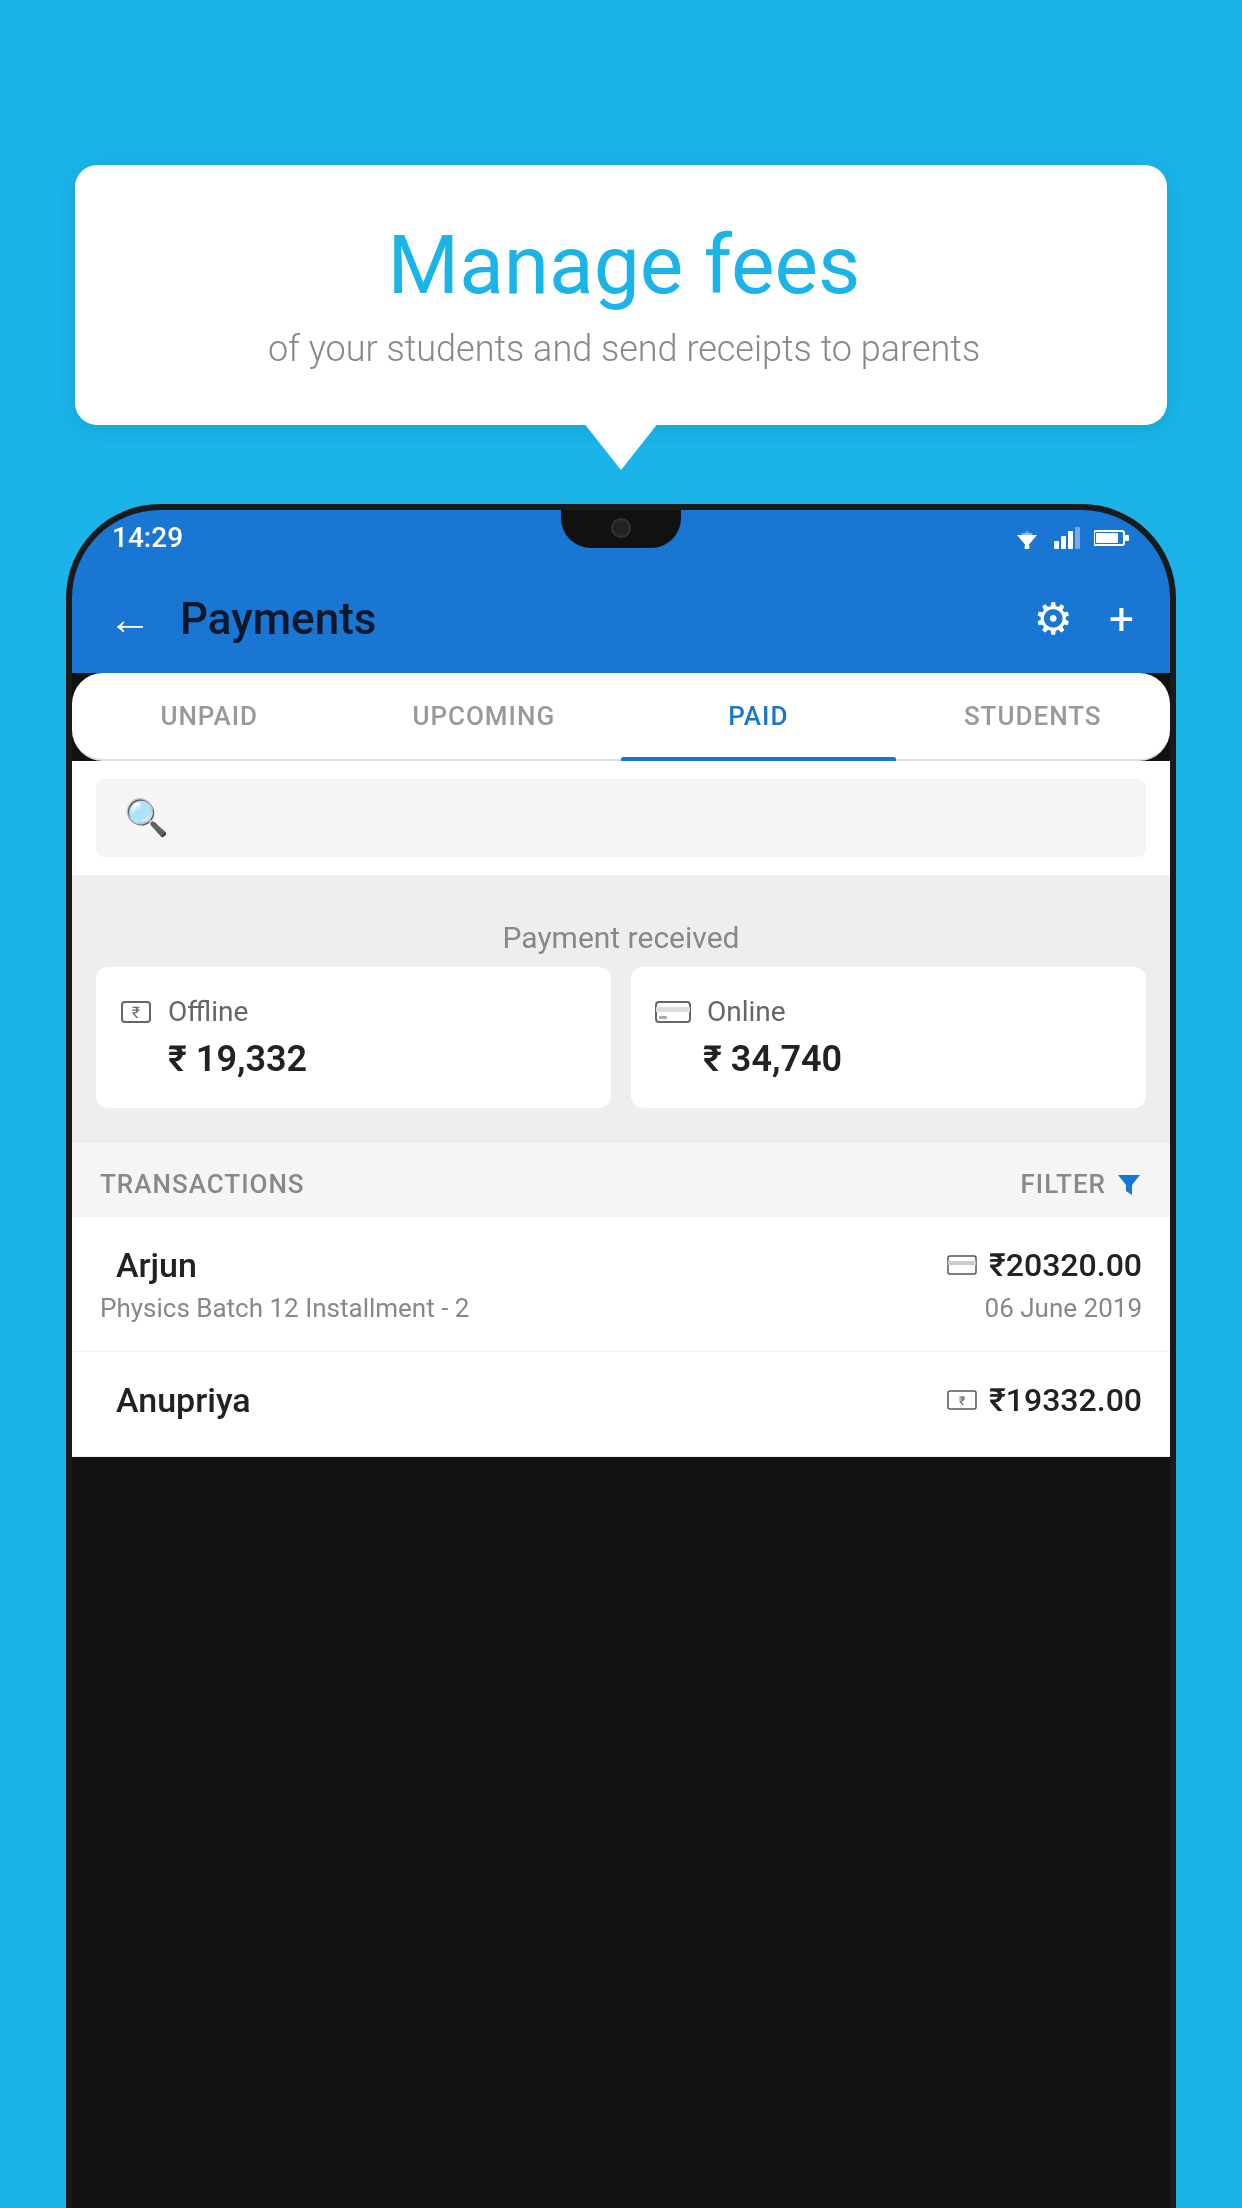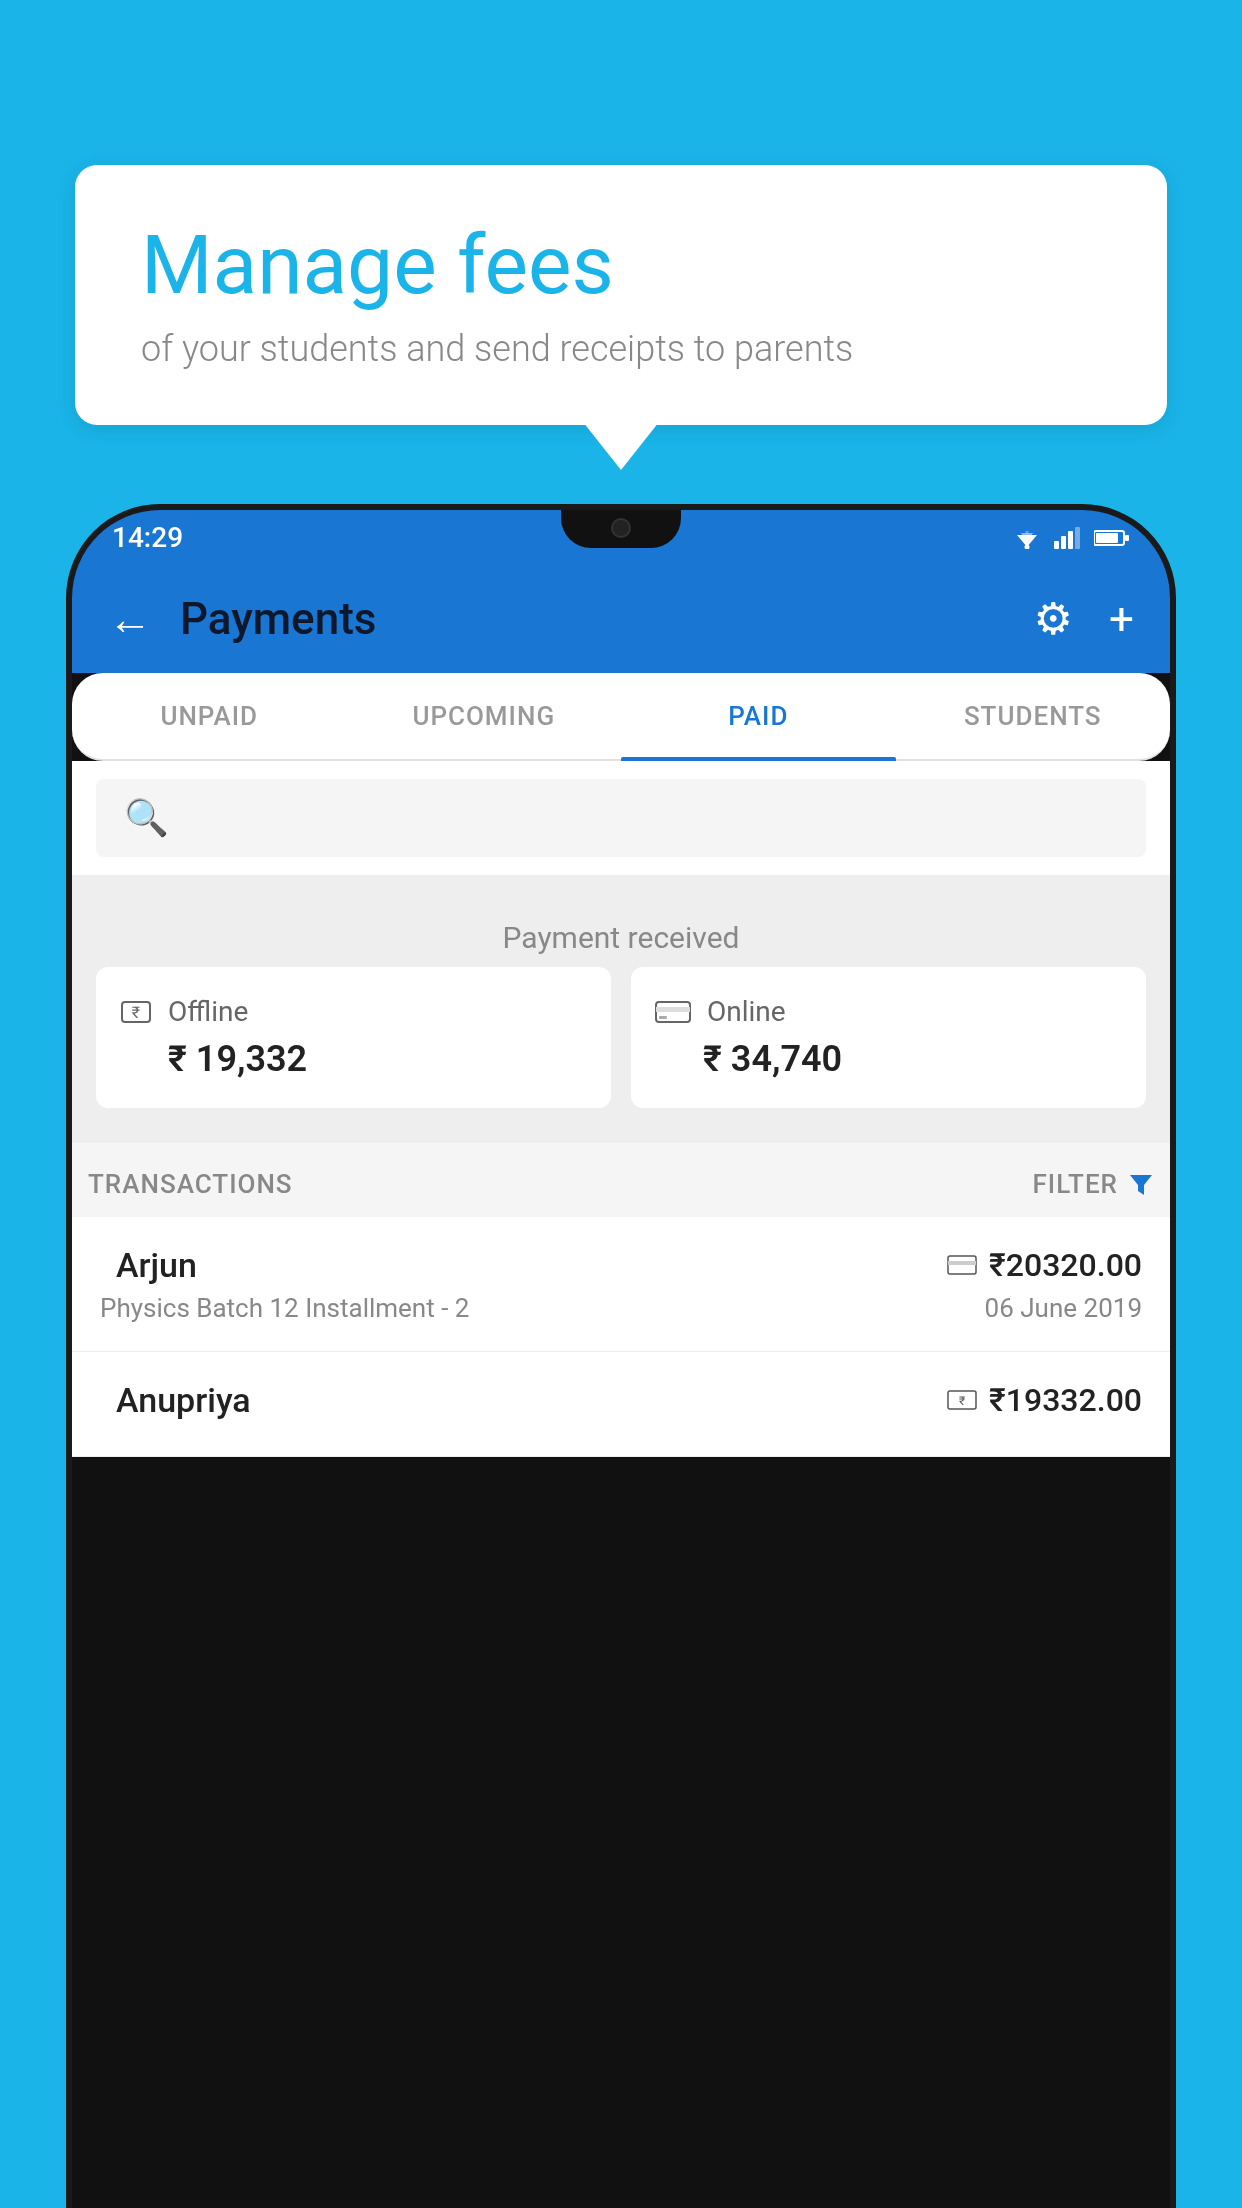--- a/index.html
+++ b/index.html
@@ -15,21 +15,21 @@
 
     
     .speech-bubble {
       position: absolute;
       top: 165px;
       left: 75px;
       right: 75px;
       background: #ffffff;
       border-radius: 22px;
       padding: 55px 60px 55px 66px;
-      text-align: left;
+      text-align: center;
       box-shadow: 0 4px 20px rgba(0,0,0,0.1);
     }
     .speech-bubble::after {
       content: '';
       position: absolute;
       bottom: -45px;
       left: 50%;
       transform: translateX(-50%);
       width: 0;
       height: 0;
@@ -246,21 +246,21 @@
       font-weight: 600;
       color: #222;
       margin-left: 48px;
     }
 
     
     .transactions-header {
       display: flex;
       align-items: center;
       justify-content: space-between;
-      padding: 26px 16px 18px;
+      padding: 26px 28px 18px;
       background: #f5f5f5;
     }
     .transactions-label {
       color: #888;
       font-size: 26px;
       font-weight: 500;
       letter-spacing: 1px;
       text-transform: uppercase;
     }
     .filter-button {

